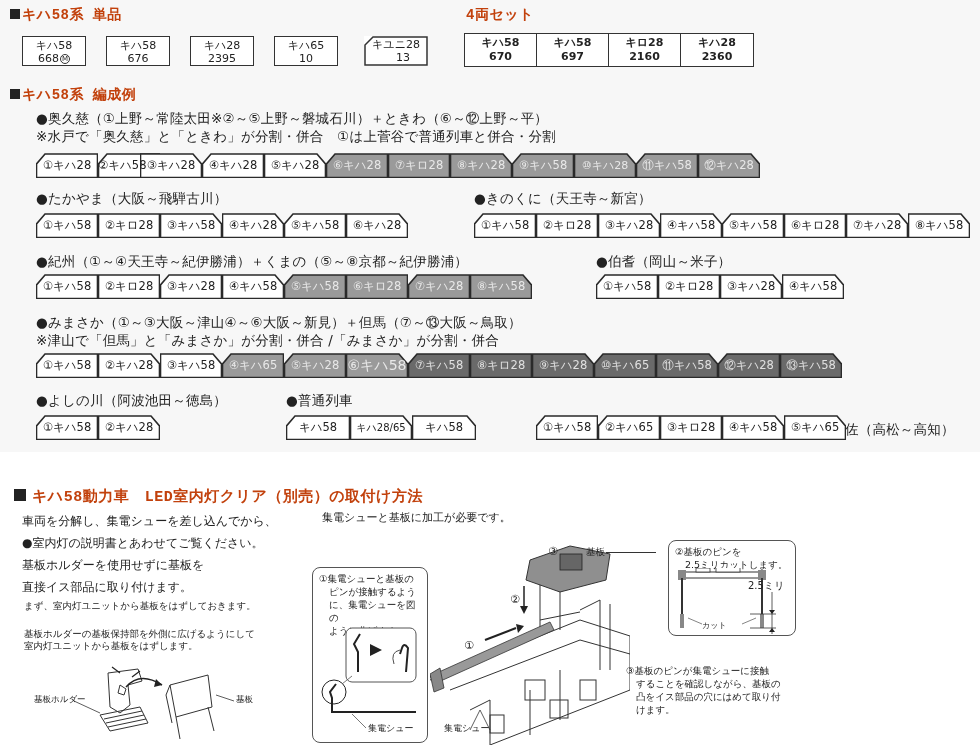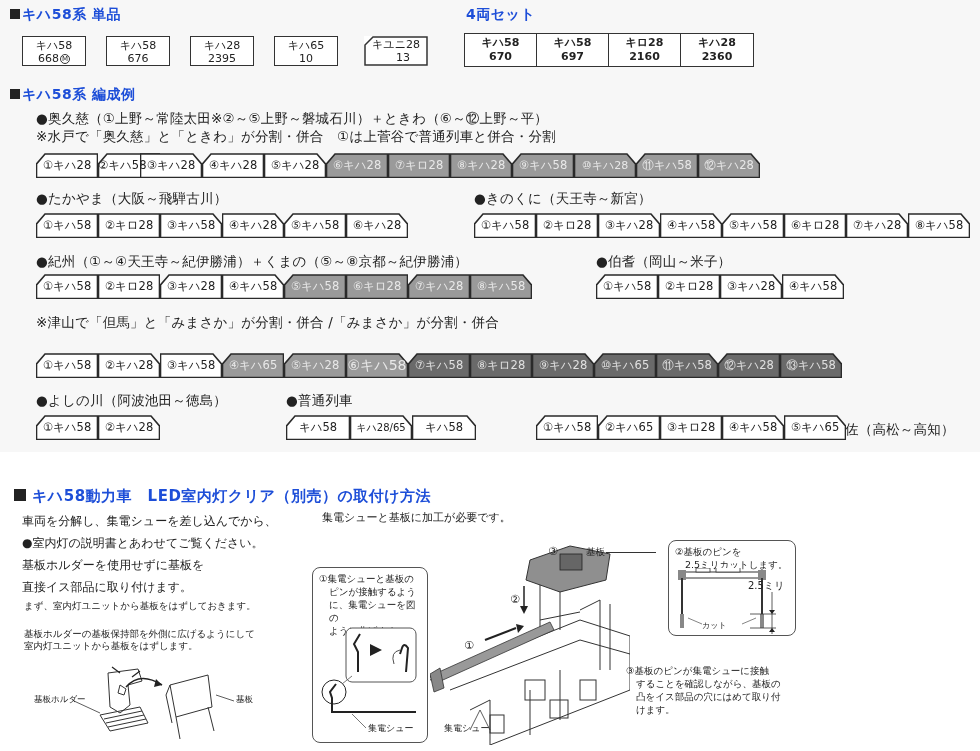--- a/index.html
+++ b/index.html
@@ -1,20 +1,20 @@
 <!DOCTYPE html>
 <html><head>
 <meta charset="utf-8">
 <style>
   * { box-sizing: border-box; margin: 0; padding: 0; }
   html, body { width: 980px; height: 751px; background: #ffffff; overflow: hidden; }
   body { font-family: "DejaVu Sans", "Liberation Sans", sans-serif; color: #222; position: relative; }
   .top-panel { position: absolute; left: 0; top: 0; width: 980px; height: 452px; background: #f7f7f7; }
   .abs { position: absolute; }
-  .h-sec { font-size: 14px; font-weight: bold; color: #1d4ed8; letter-spacing: 0.5px; white-space: nowrap; }
+  .h-sec { font-size: 14px; font-weight: bold; color: #c2410c; letter-spacing: 0.5px; white-space: nowrap; font-family: Liberation Mono, monospace; }
   .h-sec .sq { display: inline-block; width: 10px; height: 10px; background: #222; margin-right: 2px; vertical-align: 0px; }
   .single-box { position: absolute; top: 36px; width: 64px; height: 30px; border: 1.5px solid #333; background: #fff; text-align: center; font-size: 11px; line-height: 13px; padding-top: 2px; }
   .single-box.cut { clip-path: polygon(10px 0, 100% 0, 100% 100%, 0 100%, 0 10px); }
   .single-box.cut::before { content:""; }
   .set-box { position: absolute; top: 33px; left: 464px; height: 34px; display: flex; border: 1.5px solid #333; background: #fff; }
   .set-box .cell { width: 72px; text-align: center; font-size: 11px; line-height: 14px; padding-top: 2px; border-right: 1px solid #333; font-weight: bold; }
   .set-box .cell:last-child { border-right: none; }
   .train-title { position: absolute; font-size: 13.5px; color: #222; white-space: nowrap; letter-spacing: 0.2px; }
   .train { position: absolute; display: flex; height: 25px; }
   .car { position: relative; height: 25px; font-size: 11.5px; line-height: 25px; text-align: center; white-space: nowrap; }
@@ -216,20 +216,21 @@
           <polygon points="0.5,1 61.5,1 61.5,24.5 0.5,24.5" fill="#ffffff" stroke="#2a2a2a" stroke-width="1.6"></polygon>
         </svg><span class="lbl" style="color: rgb(34, 34, 34); font-size: 11.5px;">②キロ28</span></div>
       <div class="car" style="width: 62px;"><svg width="62" height="25">
           <polygon points="0.5,1 53,1 61.5,11 61.5,24.5 0.5,24.5" fill="#ffffff" stroke="#2a2a2a" stroke-width="1.6"></polygon>
         </svg><span class="lbl" style="color: rgb(34, 34, 34); font-size: 11.5px;">③キハ28</span></div>
       <div class="car" style="width: 62px;"><svg width="62" height="25">
           <polygon points="0.5,1 53,1 61.5,11 61.5,24.5 0.5,24.5" fill="#ffffff" stroke="#2a2a2a" stroke-width="1.6"></polygon>
         </svg><span class="lbl" style="color: rgb(34, 34, 34); font-size: 11.5px;">④キハ58</span></div>
     </div>
     <div class="train-title" style="left: 36px; top: 314px;">
+      <div>●みまさか（①～③大阪～津山④～⑥大阪～新見）＋但馬（⑦～⑬大阪～鳥取）</div>
       <div>※津山で「但馬」と「みまさか」が分割・併合 /「みまさか」が分割・併合</div>
     </div>
     <div class="train" style="left: 36px; top: 353px;">
       <div class="car" style="width: 62px;"><svg width="62" height="25">
           <polygon points="9,1 61.5,1 61.5,24.5 0.5,24.5 0.5,11" fill="#ffffff" stroke="#2a2a2a" stroke-width="1.6"></polygon>
         </svg><span class="lbl" style="color: rgb(34, 34, 34); font-size: 11.5px;">①キハ58</span></div>
       <div class="car" style="width: 62px;"><svg width="62" height="25">
           <polygon points="0.5,1 53,1 61.5,11 61.5,24.5 0.5,24.5" fill="#ffffff" stroke="#2a2a2a" stroke-width="1.6"></polygon>
         </svg><span class="lbl" style="color: rgb(34, 34, 34); font-size: 11.5px;">②キハ28</span></div>
       <div class="car" style="width: 62px;"><svg width="62" height="25">

